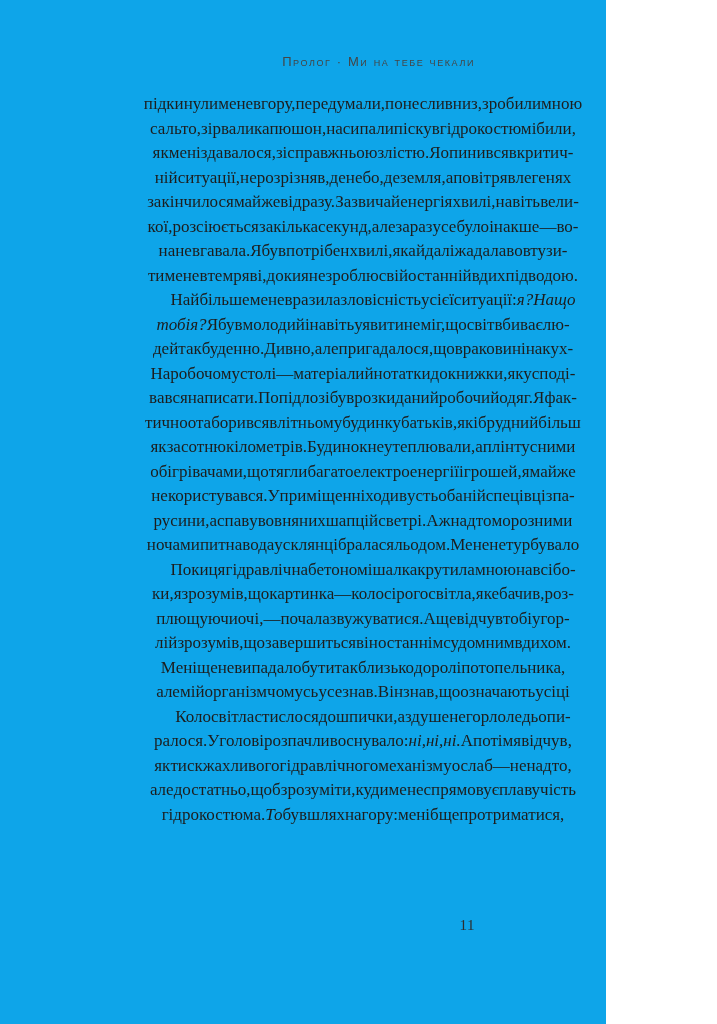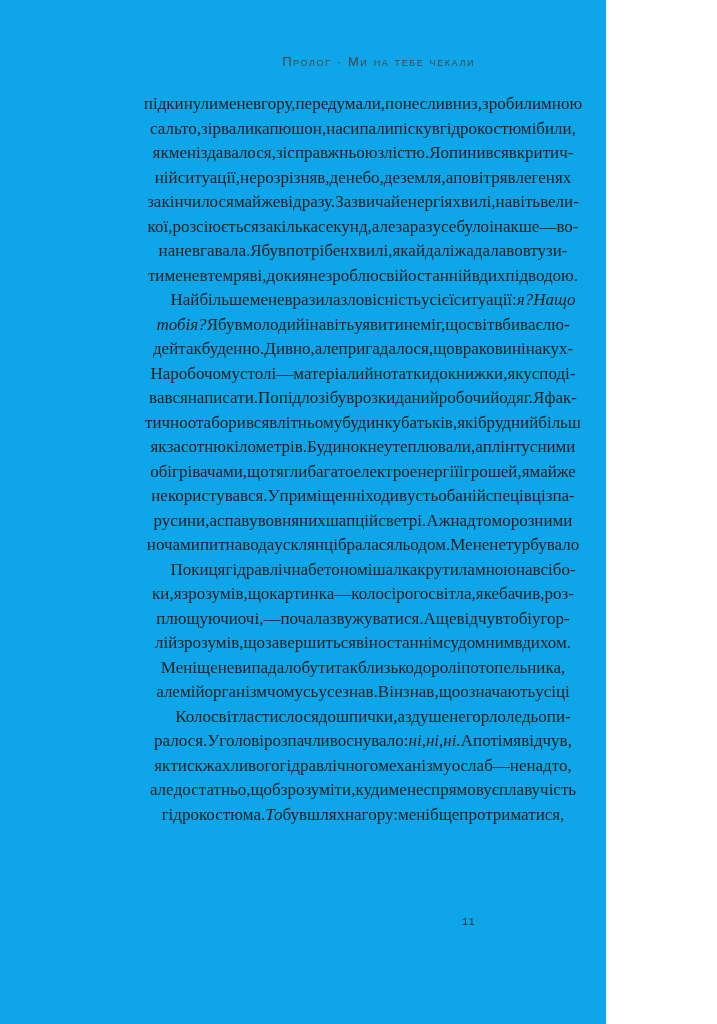--- a/index.html
+++ b/index.html
@@ -46,22 +46,22 @@
     display: block;
     text-align: left;
     white-space: nowrap;
   }
   .line.ind { padding-left: 20px; }
   .line i { font-style: italic; }
   .folio {
     position: absolute;
     top: 917px;
     right: 131px;
-    font-family: Liberation Mono, monospace;
-    font-size: 10px;
+    font-family: Liberation Serif, serif;
+    font-size: 15px;
     letter-spacing: 0.5px;
     color: #2e2e2e;
   }
 </style>
 </head>
 <body>
 
 <div class="page">
   <div class="running-header">Пролог · Ми на тебе чекали</div>
 

